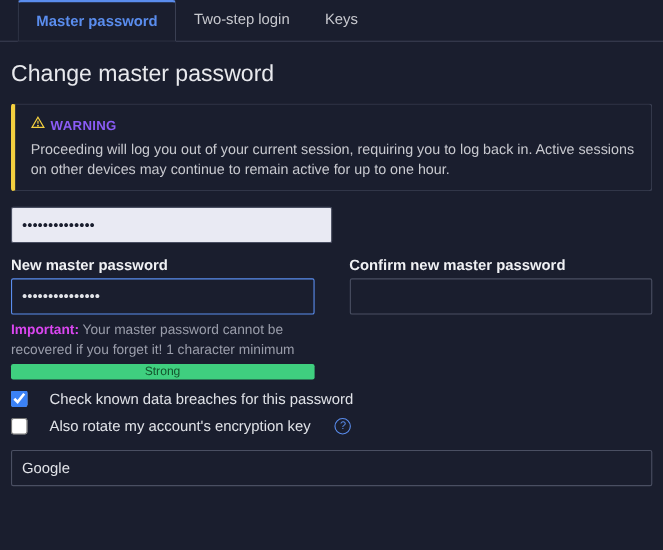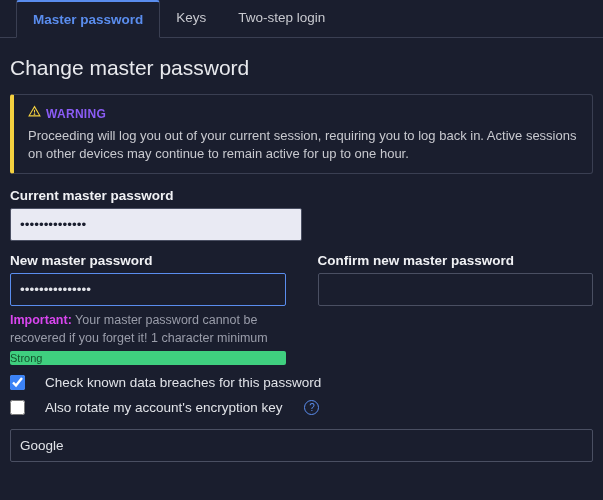--- a/index.html
+++ b/index.html
@@ -86,21 +86,21 @@
     color: #9a9daa;
     line-height: 1.4;
     margin-top: 6px;
   }
   .important-text b { color: #d946ef; font-weight:700;}
   .strength-bar {
     height: 14px;
     background: #3fcf7f;
     border-radius: 2px;
     margin-top: 4px;
-    text-align: left;
+    text-align: center;
     font-size: 11px;
     color: #0a3;
     line-height: 14px;
   }
   .strength-bar span { color:#14532d; font-size:11px;}
   .check-row {
     display: flex;
     align-items: center;
     gap: 20px;
     font-size: 13.5px;
@@ -114,22 +114,22 @@
     width:15px;height:15px;border:1px solid #5a8dee;border-radius:50%;
     color:#5a8dee;font-size:10px;margin-left:2px;cursor:pointer;
   }
   .hint-group { margin-top: 14px; }
 </style>
 </head>
 <body>
 
 <div class="tabs">
   <div class="tab active">Master password</div>
+  <div class="tab">Two-step login</div>
   <div class="tab">Keys</div>
-  <div class="tab">Two-step login</div>
 </div>
 
 <div class="content">
 
   <h2>Change master password</h2>
 
   <div class="warning-box">
     <div class="warning-title">
       <span>
         <svg width="13" height="13" viewBox="0 0 24 24" fill="none" stroke="#f4d03f" stroke-width="2">
@@ -137,21 +137,20 @@
             <line x1="12" y1="9" x2="12" y2="14"></line>
             <circle cx="12" cy="17" r="0.6" fill="#f4d03f"></circle>
         </svg>
       </span>
       <span>WARNING</span>
     </div>
     <div class="warning-text">Proceeding will log you out of your current session, requiring you to log back in. Active sessions on other devices may continue to remain active for up to one hour.</div>
   </div>
 
   <div class="field-group col-half">
-    <label class="field-label">Current master password</label>
     <input type="password" class="light" value="••••••••••••••" style="">
   </div>
 
   <div class="row">
     <div class="col">
       <label class="field-label">New master password</label>
       <input type="password" class="focused" value="•••••••••••••••" style="">
       <div class="important-text">
         <b>Important:</b><span> Your master password cannot be recovered if you forget it! 1 character minimum</span>
       </div>

